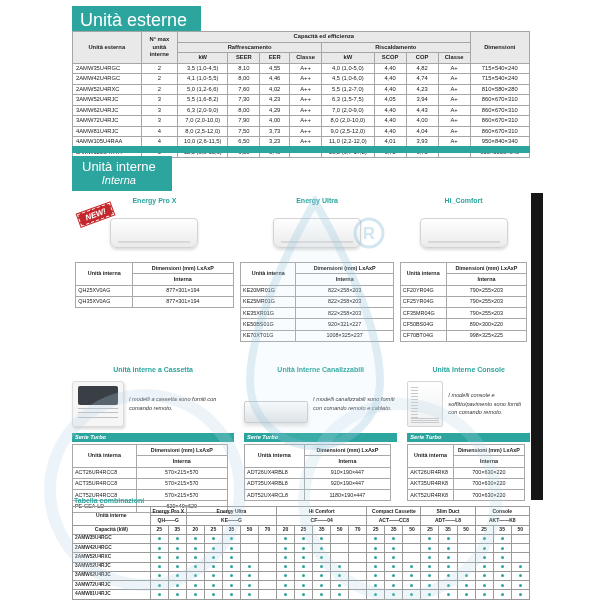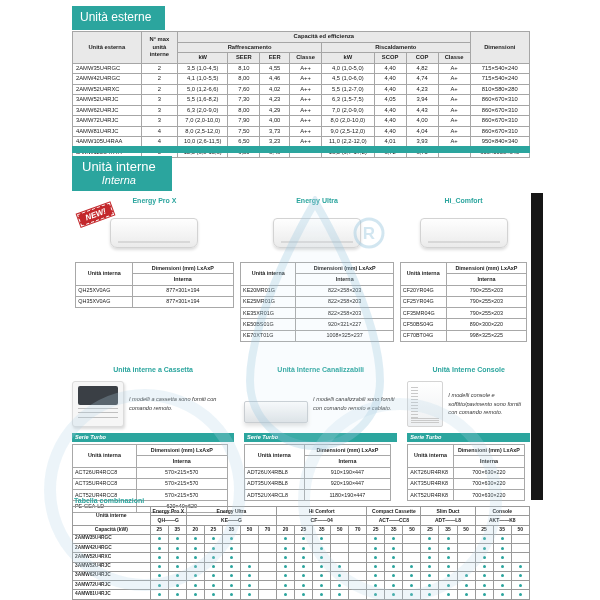--- a/index.html
+++ b/index.html
@@ -1,21 +1,21 @@
 <!DOCTYPE html>
 <html><head>
 <meta charset="utf-8">
 <style>
   *{margin:0;padding:0;box-sizing:border-box;}
   html,body{width:600px;height:600px;}
   body{background:#fff;font-family:"Liberation Sans",sans-serif;color:#1c1c1c;position:relative;overflow:hidden;}
   table{border-collapse:collapse;}
 
   .badge-outdoor{position:absolute;top:6px;left:72px;background:#2BA59E;color:#fff;
-    font-size:12px;padding:4px 14px 6px 8px;}
+    font-size:18px;padding:4px 14px 6px 8px;}
   .badge-indoor{position:absolute;top:156px;left:72px;background:#2BA59E;color:#fff;
     padding:3px 16px 5px 10px;text-align:center;}
   .badge-indoor .l1{font-size:13px;}
   .badge-indoor .l2{font-size:11px;font-style:italic;}
 
   .outdoor{position:absolute;top:31px;left:72px;width:458px;font-size:5.8px;table-layout:fixed;}
   .outdoor th,.outdoor td{border:1px solid #a6a6a6;text-align:center;padding:1px 1px;line-height:1.3;}
   .outdoor thead th{background:#e9e9e9;font-weight:bold;}
   .outdoor td.model{text-align:left;padding-left:3px;}
 

